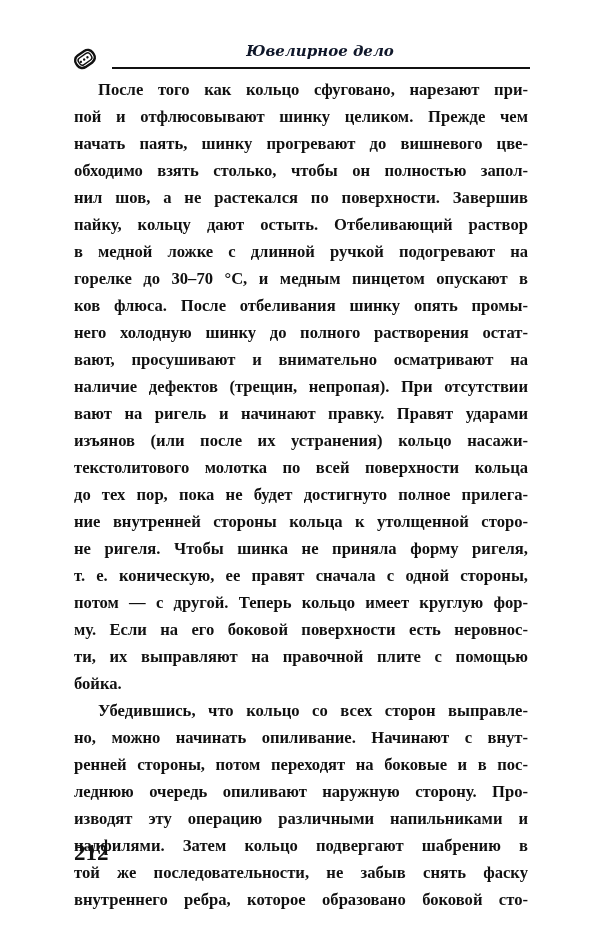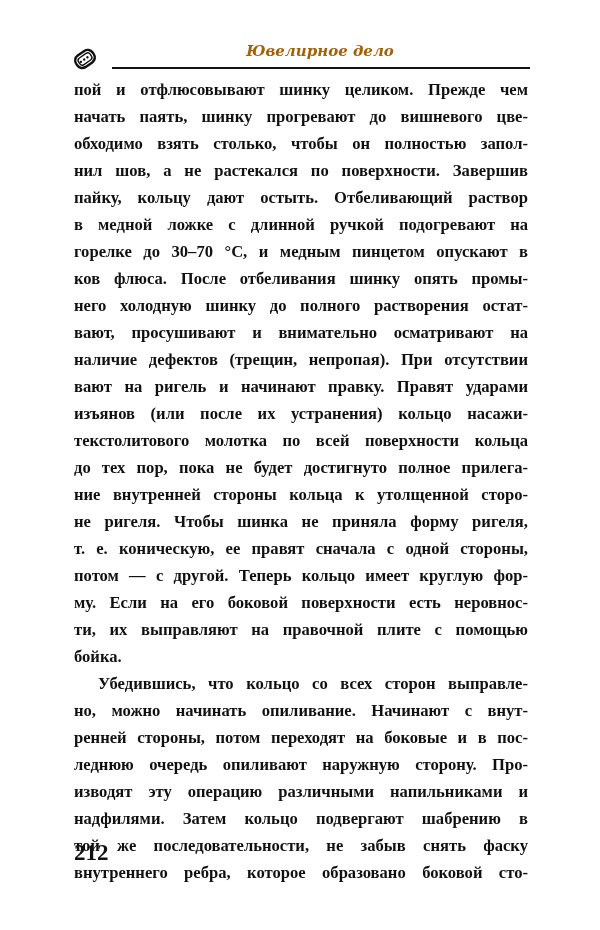--- a/index.html
+++ b/index.html
@@ -8,21 +8,21 @@
     overflow: hidden; color: #111111;
   }
   .page { position: absolute; left: 0; top: 0; width: 600px; height: 930px; }
   .header {
     position: absolute; left: 70px; top: 38px; width: 460px; height: 36px;
   }
   .logo { position: absolute; left: 0; top: 6px; width: 30px; height: 30px; }
   .running-title {
     position: absolute; left: 40px; right: 0; top: 4px; text-align: center;
     font-family: "DejaVu Serif", serif; font-style: italic; font-weight: bold;
-    font-size: 15px; color: #a16207;
+    font-size: 15px; color: #0f172a;
   }
   .rule {
     position: absolute; left: 42px; right: 0; top: 29px; height: 0;
     border-top: 2px solid #111;
   }
   .body-text {
     position: absolute; left: 74px; top: 76px; width: 454px;
     font-family: "Liberation Serif", serif; font-weight: bold;
     font-size: 16.6px; line-height: 27px; color: #111;
   }
@@ -48,20 +48,21 @@
         <circle cx="18" cy="15" r="1.2" fill="#111"></circle>
         <path d="M7 20 L12 22 M18 22 L23 20" stroke="#111" stroke-width="1.2"></path>
       </g>
     </svg>
     <div class="running-title">Ювелирное дело</div>
     <div class="rule"></div>
   </div>
 
   <div class="body-text">
     <div>
+      <span class="line indent">После того как кольцо сфуговано, нарезают при-</span>
       <span class="line">пой и отфлюсовывают шинку целиком. Прежде чем</span>
       <span class="line">начать паять, шинку прогревают до вишневого цве-</span>
       <span class="line">обходимо взять столько, чтобы он полностью запол-</span>
       <span class="line">нил шов, а не растекался по поверхности. Завершив</span>
       <span class="line">пайку, кольцу дают остыть. Отбеливающий раствор</span>
       <span class="line">в медной ложке с длинной ручкой подогревают на</span>
       <span class="line">горелке до 30–70 °С, и медным пинцетом опускают в</span>
       <span class="line">ков флюса. После отбеливания шинку опять промы-</span>
       <span class="line">него холодную шинку до полного растворения остат-</span>
       <span class="line">вают, просушивают и внимательно осматривают на</span>

